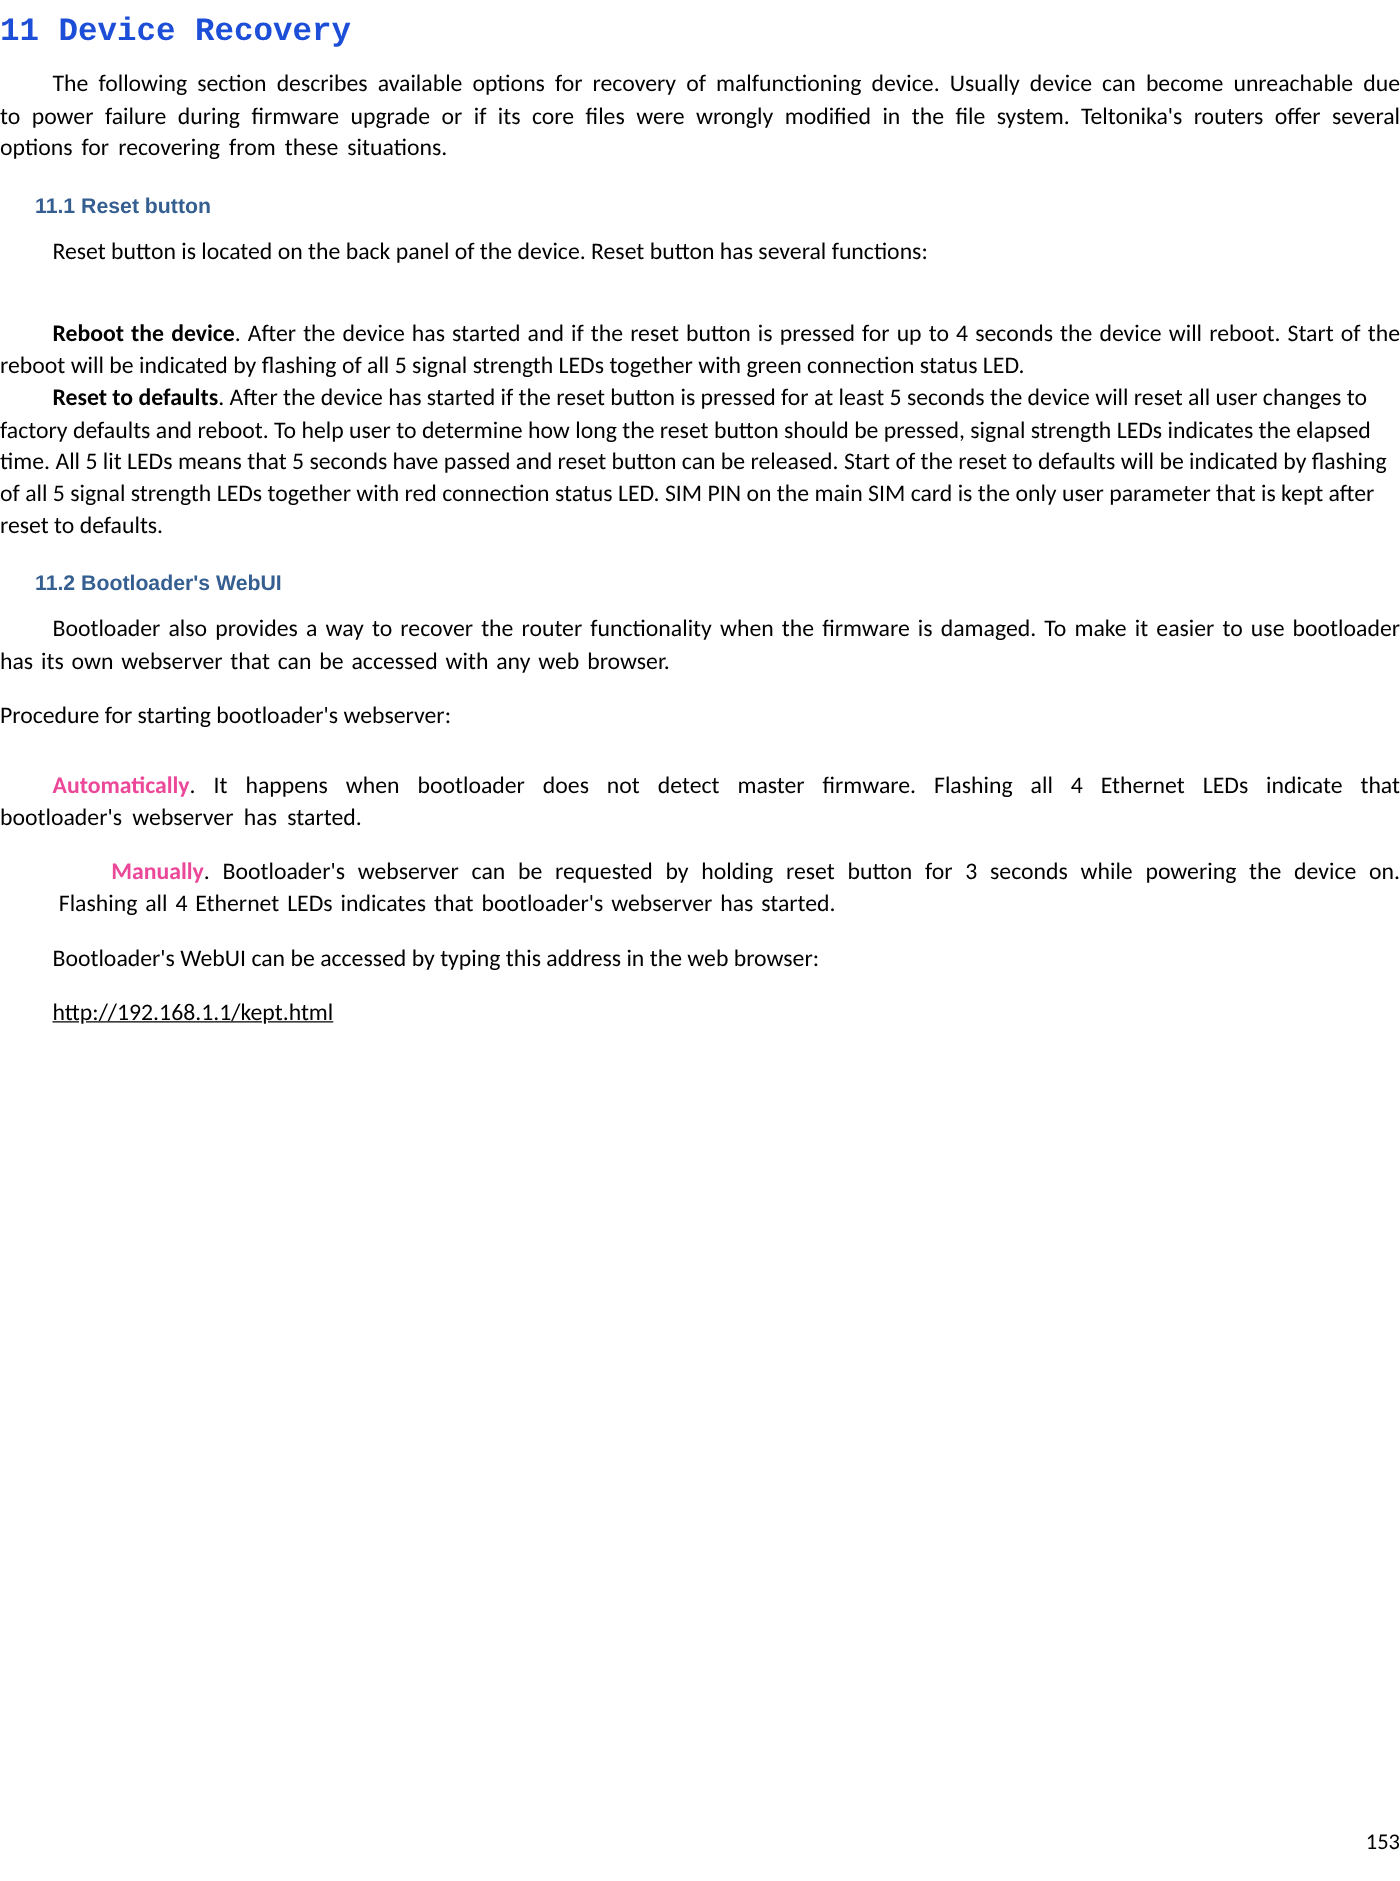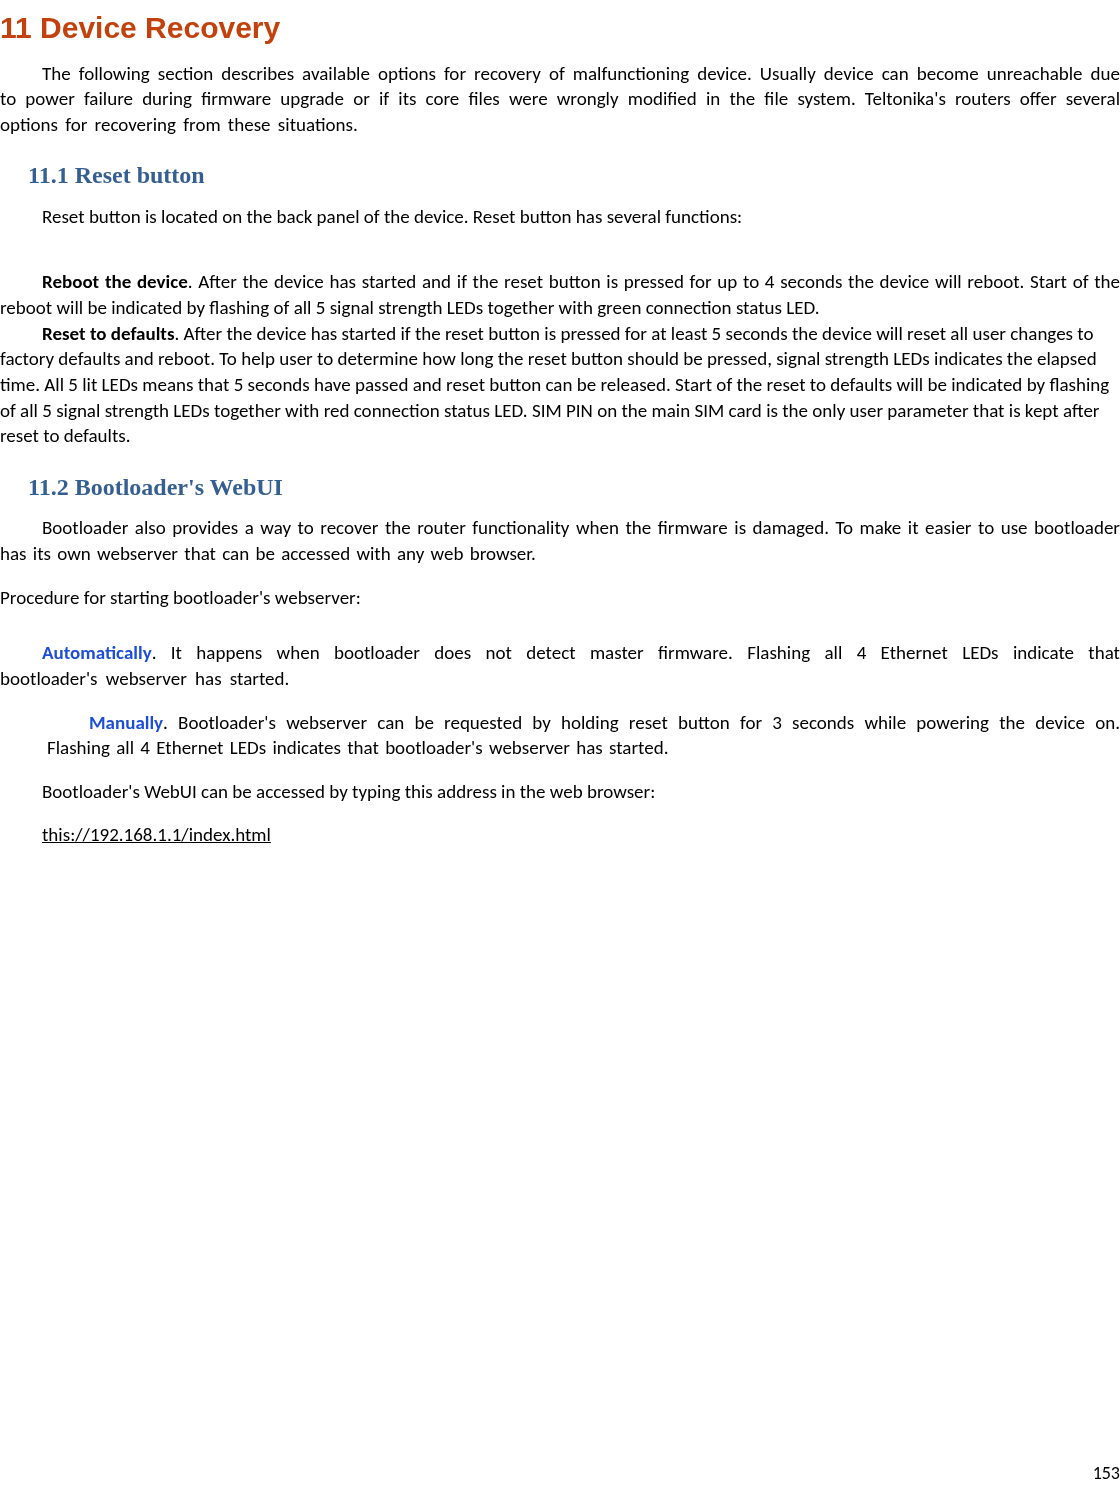--- a/index.html
+++ b/index.html
@@ -11,48 +11,48 @@
       padding: 0;
       width: 1120px;
       height: 1505px;
       background: #fff;
       position: relative;
     }
     .content {
       padding: 0 0 0 0;
     }
     h1 {
-      font-family: Liberation Sans, sans-serif;
-      font-size: 30px;
-      color: #c2410c;
+      font-family: Liberation Mono, monospace;
+      font-size: 26px;
+      color: #1d4ed8;
       font-weight: bold;
       margin: 8px 0 12px 0;
       padding: 0;
     }
     h2 {
-      font-family: Liberation Serif, serif;
-      font-size: 24px;
+      font-family: Liberation Sans, sans-serif;
+      font-size: 17px;
       color: #365f91;
       font-weight: bold;
       margin: 22px 0 12px 28px;
       padding: 0;
     }
     p {
       margin: 0 0 10px 0;
       text-align: justify;
     }
     .indent {
       text-indent: 42px;
     }
     .bold {
       font-weight: bold;
     }
     .blue-bold {
       font-weight: bold;
-      color: #1d4ed8;
+      color: #ec4899;
     }
     a {
       color: #000;
       text-decoration: underline;
     }
     .page-number {
       position: absolute;
       bottom: 20px;
       width: 100%;
       text-align: right;
@@ -84,17 +84,17 @@
   <p class="indent justify-wide" style="word-spacing: 2px;">Bootloader also provides a way to recover the router functionality when the firmware is damaged. To make it easier to use bootloader has its own webserver that can be accessed with any web browser.</p>
 
   <p style="margin-top: 18px; margin-bottom: 30px;">Procedure for starting bootloader's webserver:</p>
 
   <p class="indent justify-wide" style="word-spacing: 4px;"><span class="blue-bold">Automatically</span><span>. It happens when bootloader does not detect master firmware. Flashing all 4 Ethernet LEDs indicate that bootloader's webserver has started.</span></p>
 
   <p class="indent justify-wide" style="margin-top: 18px; word-spacing: 2px; padding-left: 47px;"><span class="blue-bold">Manually</span><span>. Bootloader's webserver can be requested by holding reset button for 3 seconds while powering the device on. Flashing all 4 Ethernet LEDs indicates that bootloader's webserver has started.</span></p>
 
   <p class="indent" style="margin-top: 18px;">Bootloader's WebUI can be accessed by typing this address in the web browser:</p>
 
-  <p class="indent" style="margin-top: 18px;"><a href="#">this://192.168.1.1/index.html</a></p>
+  <p class="indent" style="margin-top: 18px;"><a href="#">http://192.168.1.1/kept.html</a></p>
 
 </div>
 
 <div class="page-number">153</div>
 
 </body></html>

